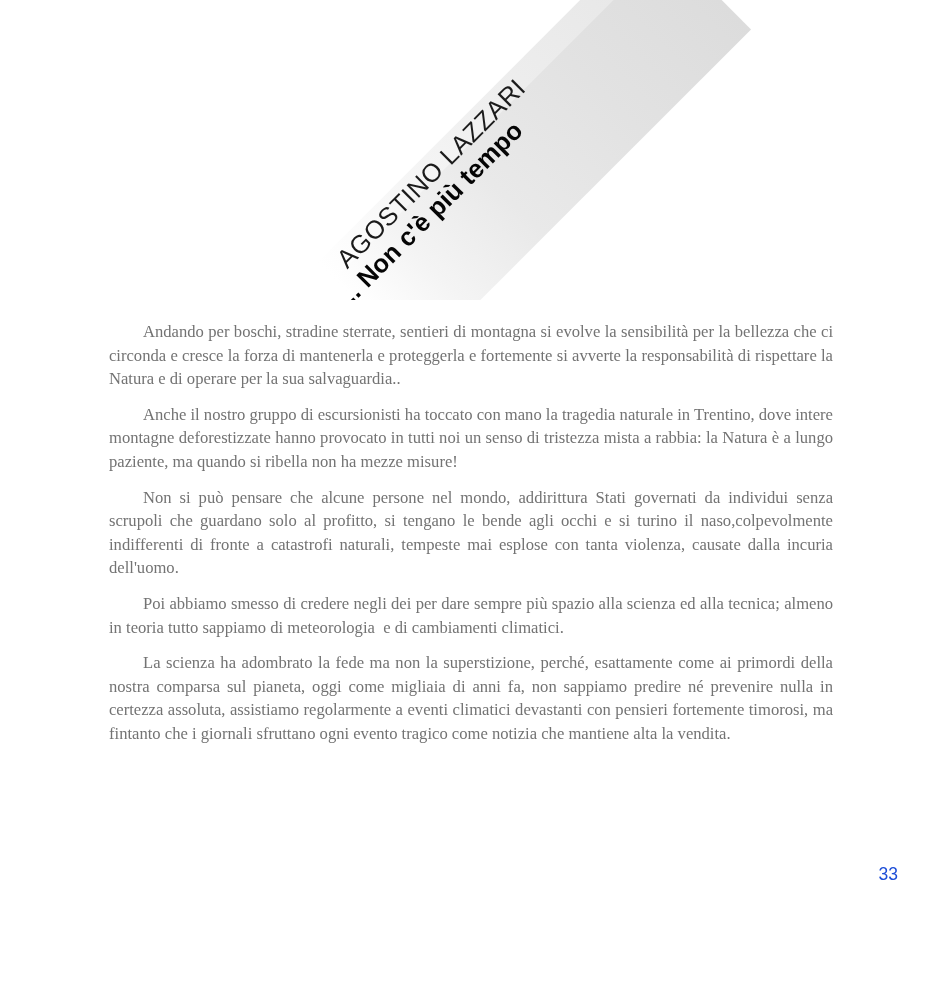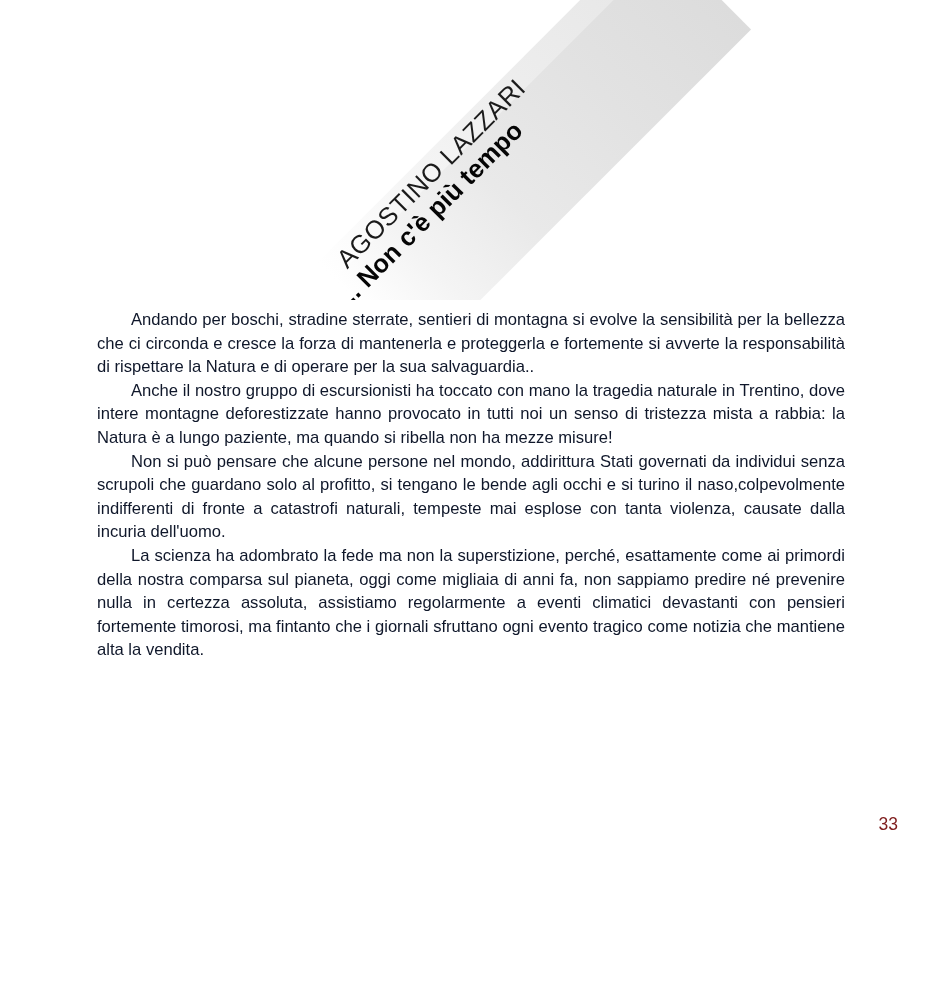--- a/index.html
+++ b/index.html
@@ -79,55 +79,57 @@
   }
 
   
   #text-column {
     position: absolute;
     left: 97px;
     top: 308px;
     width: 748px;
   }
   .para {
-    margin: 0;
+    margin: 12px;
     text-align: justify;
     text-justify: inter-word;
     font-size: 16.6px;
     line-height: 23.6px;
     text-indent: 34px;
-    color: #0f172a;
+    color: #737373;
     -webkit-hyphens: none;
     hyphens: none;
     white-space: pre-wrap;
+    font-family: Liberation Serif, serif;
   }
 
   
   #page-number {
     position: absolute;
     left: 0;
-    top: 814px;
+    top: 864px;
     width: 898px;
     text-align: right;
     font-size: 17.5px;
-    color: #7f1d1d;
+    color: #1d4ed8;
   }
 </style>
 </head>
 <body>
 
 <div id="header-banner">
   <div class="banner-strip strip-back"></div>
   <div class="banner-strip"></div>
   <div class="banner-text-wrap">
     <span class="banner-author">AGOSTINO LAZZARI</span>
     <span class="banner-title">... Non c'è più tempo</span>
   </div>
 </div>
 
 <div id="text-column">
     <p class="para">Andando per boschi, stradine sterrate, sentieri di montagna si evolve la sensibilità per la bellezza che ci circonda e cresce la forza di mantenerla e proteggerla e fortemente si avverte la responsabilità di rispettare la Natura e di operare per la sua salvaguardia..</p>
     <p class="para">Anche il nostro gruppo di escursionisti ha toccato con mano la tragedia naturale in Trentino, dove intere montagne deforestizzate hanno provocato in tutti noi un senso di tristezza mista a rabbia: la Natura è a lungo paziente, ma quando si ribella non ha mezze misure!</p>
     <p class="para">Non si può pensare che alcune persone nel mondo, addirittura Stati governati da individui senza scrupoli che guardano solo al profitto, si tengano le bende agli occhi e si turino il naso,colpevolmente indifferenti di fronte a catastrofi naturali, tempeste mai esplose con tanta violenza, causate dalla incuria dell'uomo.</p>
+    <p class="para">Poi abbiamo smesso di credere negli dei per dare sempre più spazio alla scienza ed alla tecnica; almeno in teoria tutto sappiamo di meteorologia  e di cambiamenti climatici.</p>
     <p class="para">La scienza ha adombrato la fede ma non la superstizione, perché, esattamente come ai primordi della nostra comparsa sul pianeta, oggi come migliaia di anni fa, non sappiamo predire né prevenire nulla in certezza assoluta, assistiamo regolarmente a eventi climatici devastanti con pensieri fortemente timorosi, ma fintanto che i giornali sfruttano ogni evento tragico come notizia che mantiene alta la vendita.</p>
   </div>
 
 <div id="page-number">33</div>
 
 </body></html>

